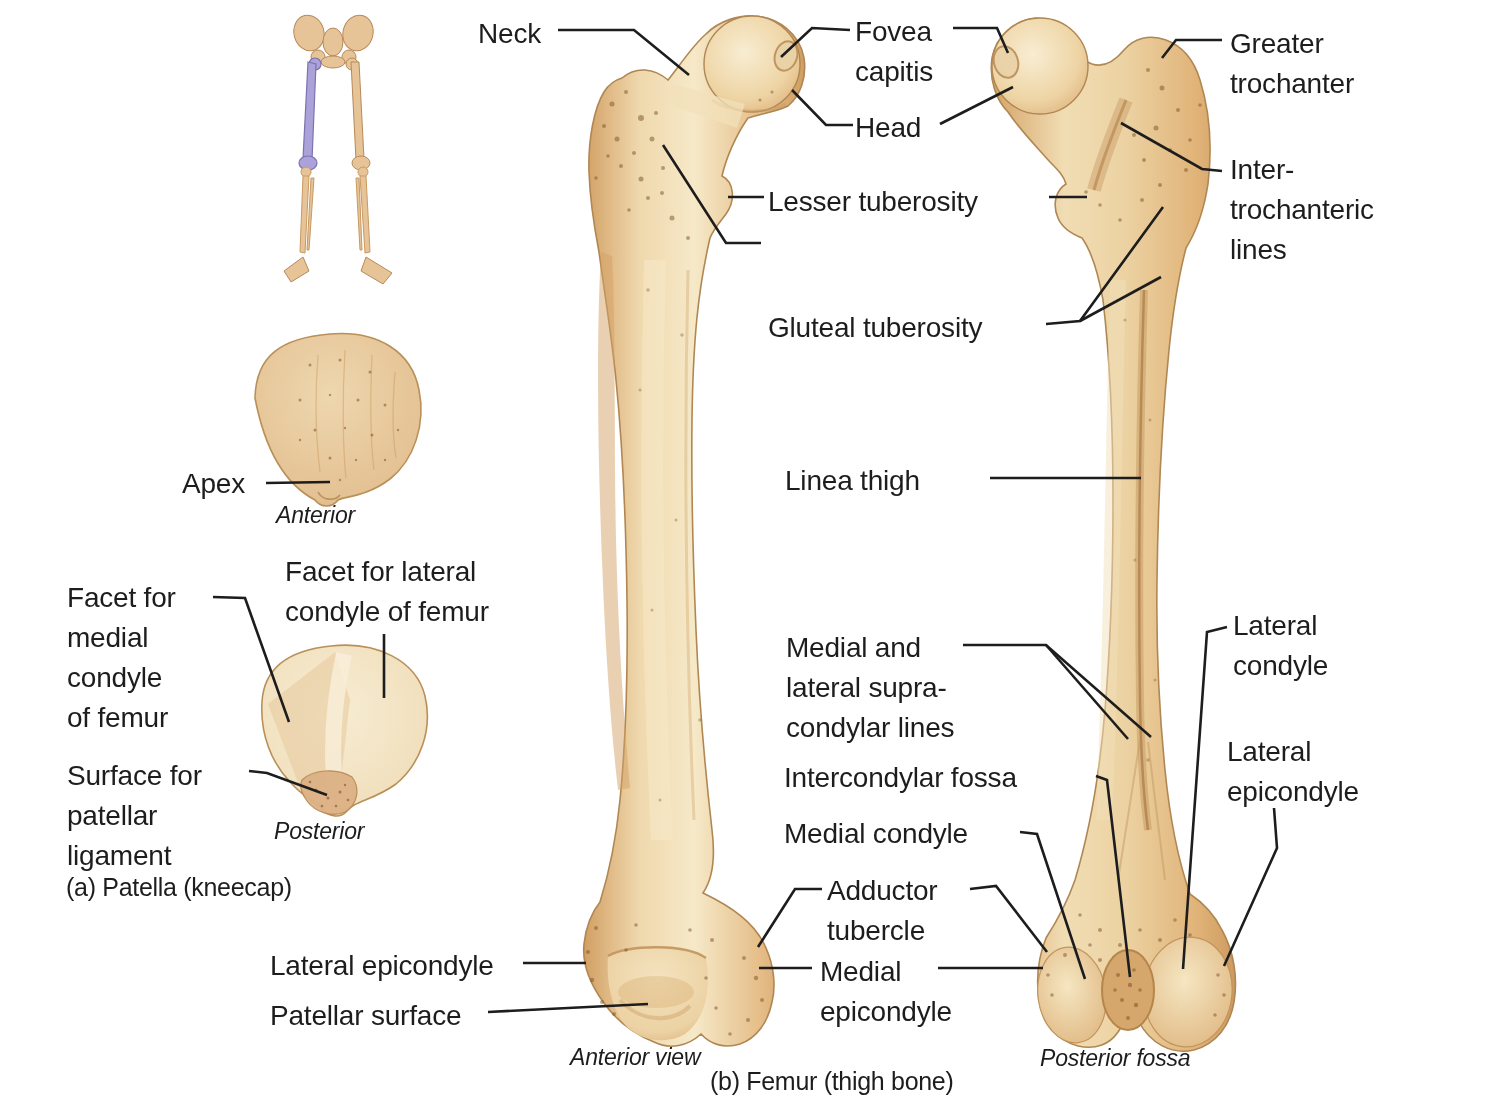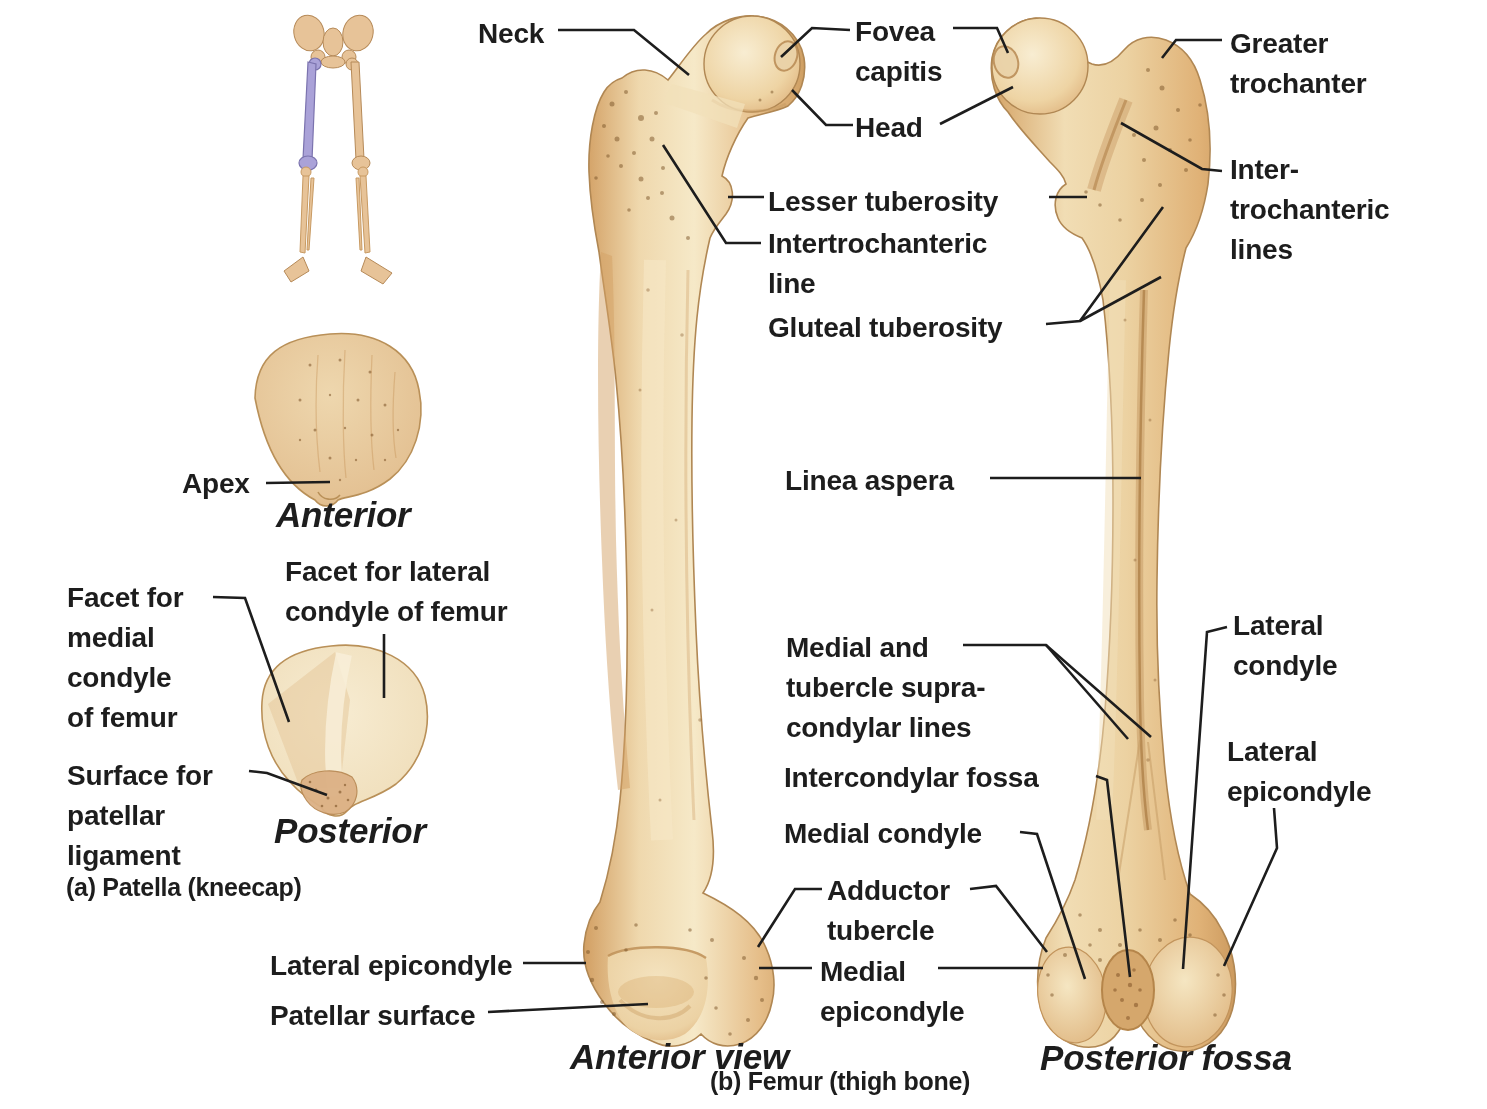--- a/index.html
+++ b/index.html
@@ -1,21 +1,21 @@
 <!DOCTYPE html>
 <html><head>
 <meta charset="utf-8">
 <style>
   html,body{margin:0;padding:0;background:#ffffff;}
   .stage{position:relative;width:1487px;height:1109px;background:#ffffff;overflow:hidden;
          font-family:"Liberation Sans",sans-serif;}
   .stage svg{position:absolute;left:0;top:0;}
-  .lbl{position:absolute;font-weight:700;font-size:28px;line-height:40px;color:#1d1d1d;
+  .lbl{position:absolute;font-weight:400;font-size:28px;line-height:40px;color:#1d1d1d;
        white-space:pre-line;letter-spacing:-0.2px;}
-  .cap{font-style:italic;font-size:35px;line-height:30px;}
+  .cap{font-style:italic;font-size:23px;line-height:30px;}
   .title{font-size:25px;line-height:34px;letter-spacing:-0.3px;}
 </style>
 </head>
 <body>
 
 <div class="stage">
 
 <svg width="1487" height="1109" viewBox="0 0 1487 1109" aria-hidden="true">
   <defs>
     <linearGradient id="shaftA" x1="0" y1="0" x2="1" y2="0">
@@ -349,29 +349,27 @@
   </g>
 </svg>
 
 <div class="lbl" style="left:478px;top:14px">Neck</div>
 <div class="lbl" style="left:855px;top:12px">Fovea
 capitis</div>
 <div class="lbl" style="left:855px;top:108px">Head</div>
 <div class="lbl" style="left:1230px;top:24px">Greater
 trochanter</div>
 <div class="lbl" style="left:768px;top:182px">Lesser tuberosity</div>
-<div class="lbl" style="left:768px;top:224px">Intertrochanteric
-line</div>
 <div class="lbl" style="left:1230px;top:150px">Inter-
 trochanteric
 lines</div>
 <div class="lbl" style="left:768px;top:308px">Gluteal tuberosity</div>
-<div class="lbl" style="left:785px;top:461px">Linea aspera</div>
+<div class="lbl" style="left:785px;top:461px">Linea thigh</div>
 <div class="lbl" style="left:786px;top:628px">Medial and
-tubercle supra-
+lateral supra-
 condylar lines</div>
 <div class="lbl" style="left:784px;top:758px">Intercondylar fossa</div>
 <div class="lbl" style="left:784px;top:814px">Medial condyle</div>
 <div class="lbl" style="left:827px;top:871px">Adductor
 tubercle</div>
 <div class="lbl" style="left:820px;top:952px">Medial
 epicondyle</div>
 <div class="lbl" style="left:1233px;top:606px">Lateral
 condyle</div>
 <div class="lbl" style="left:1227px;top:732px">Lateral

